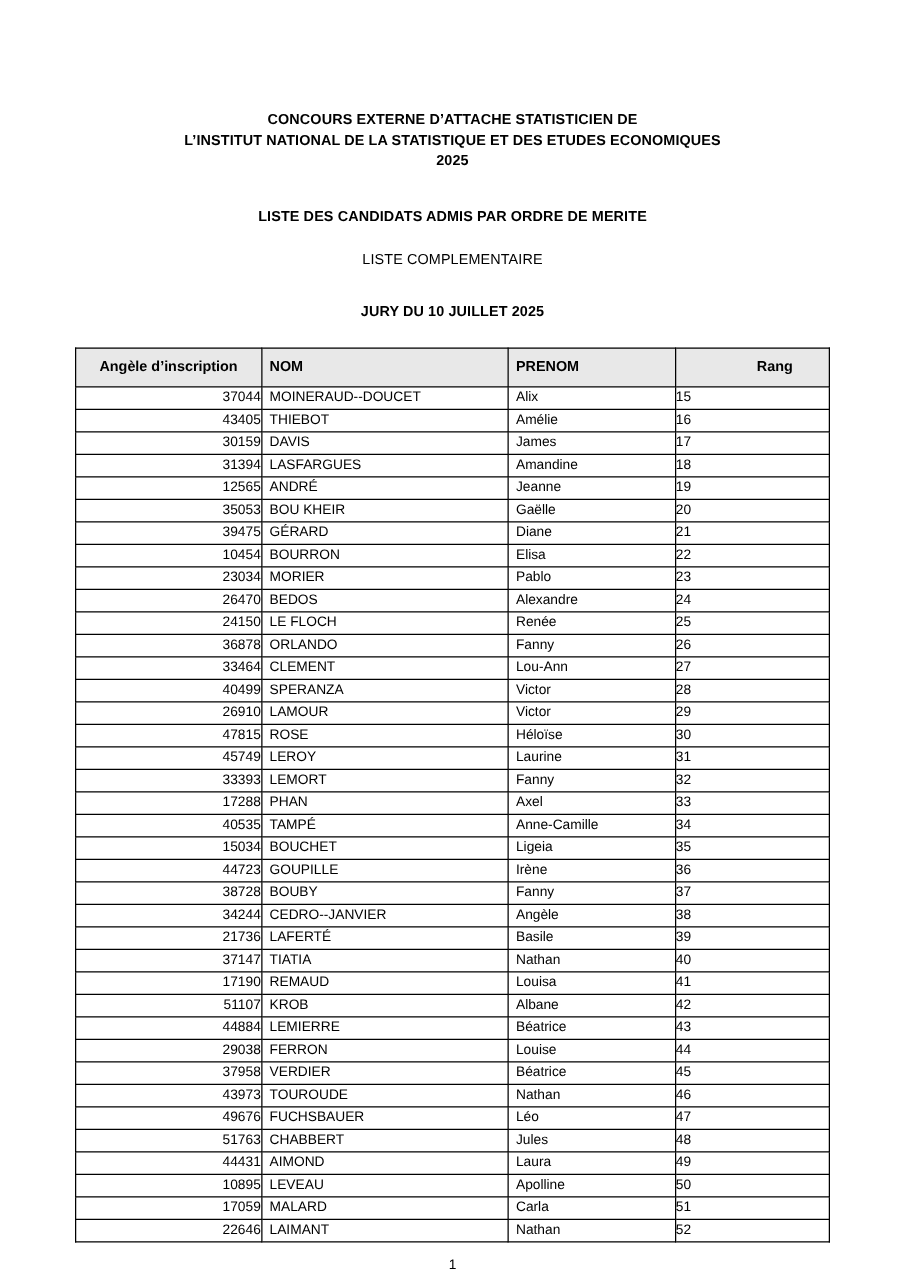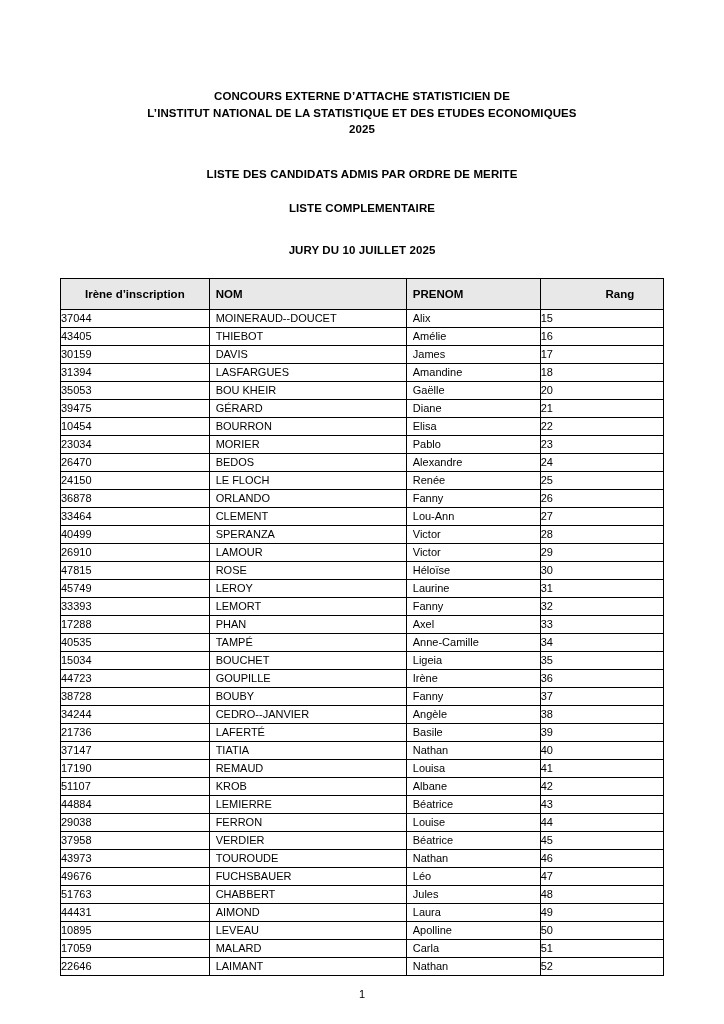--- a/index.html
+++ b/index.html
@@ -34,21 +34,21 @@
   }
   .subtitle1 {
     text-align: center;
     font-weight: bold;
     font-size: 11.5px;
     margin-top: 30px;
     letter-spacing: 0.1px;
   }
   .subtitle2 {
     text-align: center;
-    font-weight: bold;
+    font-weight: normal;
     font-size: 11.5px;
     margin-top: 22px;
     letter-spacing: 0.1px;
   }
   .jury {
     text-align: center;
     font-weight: bold;
     font-size: 11.5px;
     margin-top: 30px;
     letter-spacing: 0.1px;
@@ -76,21 +76,21 @@
   th.col-num, td.col-num { width: 140px; }
   th.col-nom, td.col-nom { width: 180px; }
   th.col-prenom, td.col-prenom { width: 120px; }
   th.col-rang, td.col-rang { width: 80px; }
 
   thead th.col-num { text-align: center; padding-left: 0; }
   thead th.col-nom { text-align: left; padding-left: 6px; }
   thead th.col-prenom { text-align: left; padding-left: 6px; }
   thead th.col-rang { text-align: center; padding-left: 36px; }
 
-  tbody td.col-num { text-align: left; }
+  tbody td.col-num { text-align: right; }
   tbody td.col-nom { text-align: left; padding-left: 6px; }
   tbody td.col-prenom { text-align: left; padding-left: 6px; margin-left: 20px; }
   tbody td.col-rang { text-align: left; }
 
   .page-number {
     text-align: center;
     font-size: 11px;
     margin-top: 12px;
   }
 </style>
@@ -105,21 +105,21 @@
     <span class="line">2025</span>
   </div>
 
   <div class="subtitle1">LISTE DES CANDIDATS ADMIS PAR ORDRE DE MERITE</div>
   <div class="subtitle2">LISTE COMPLEMENTAIRE</div>
   <div class="jury">JURY DU 10 JUILLET 2025</div>
 
   <table class="results">
     <thead>
       <tr>
-        <th class="col-num">Irène d’inscription</th>
+        <th class="col-num">Angèle d’inscription</th>
         <th class="col-nom">NOM</th>
         <th class="col-prenom">PRENOM</th>
         <th class="col-rang">Rang</th>
       </tr>
     </thead>
     <tbody id="table-body">
         <tr>
           <td class="col-num">37044</td>
           <td class="col-nom">MOINERAUD--DOUCET</td>
           <td class="col-prenom">Alix</td>
@@ -137,20 +137,26 @@
           <td class="col-prenom">James</td>
           <td class="col-rang">17</td>
         </tr>
         <tr>
           <td class="col-num">31394</td>
           <td class="col-nom">LASFARGUES</td>
           <td class="col-prenom">Amandine</td>
           <td class="col-rang">18</td>
         </tr>
         <tr>
+          <td class="col-num">12565</td>
+          <td class="col-nom">ANDRÉ</td>
+          <td class="col-prenom">Jeanne</td>
+          <td class="col-rang">19</td>
+        </tr>
+        <tr>
           <td class="col-num">35053</td>
           <td class="col-nom">BOU KHEIR</td>
           <td class="col-prenom">Gaëlle</td>
           <td class="col-rang">20</td>
         </tr>
         <tr>
           <td class="col-num">39475</td>
           <td class="col-nom">GÉRARD</td>
           <td class="col-prenom">Diane</td>
           <td class="col-rang">21</td>

